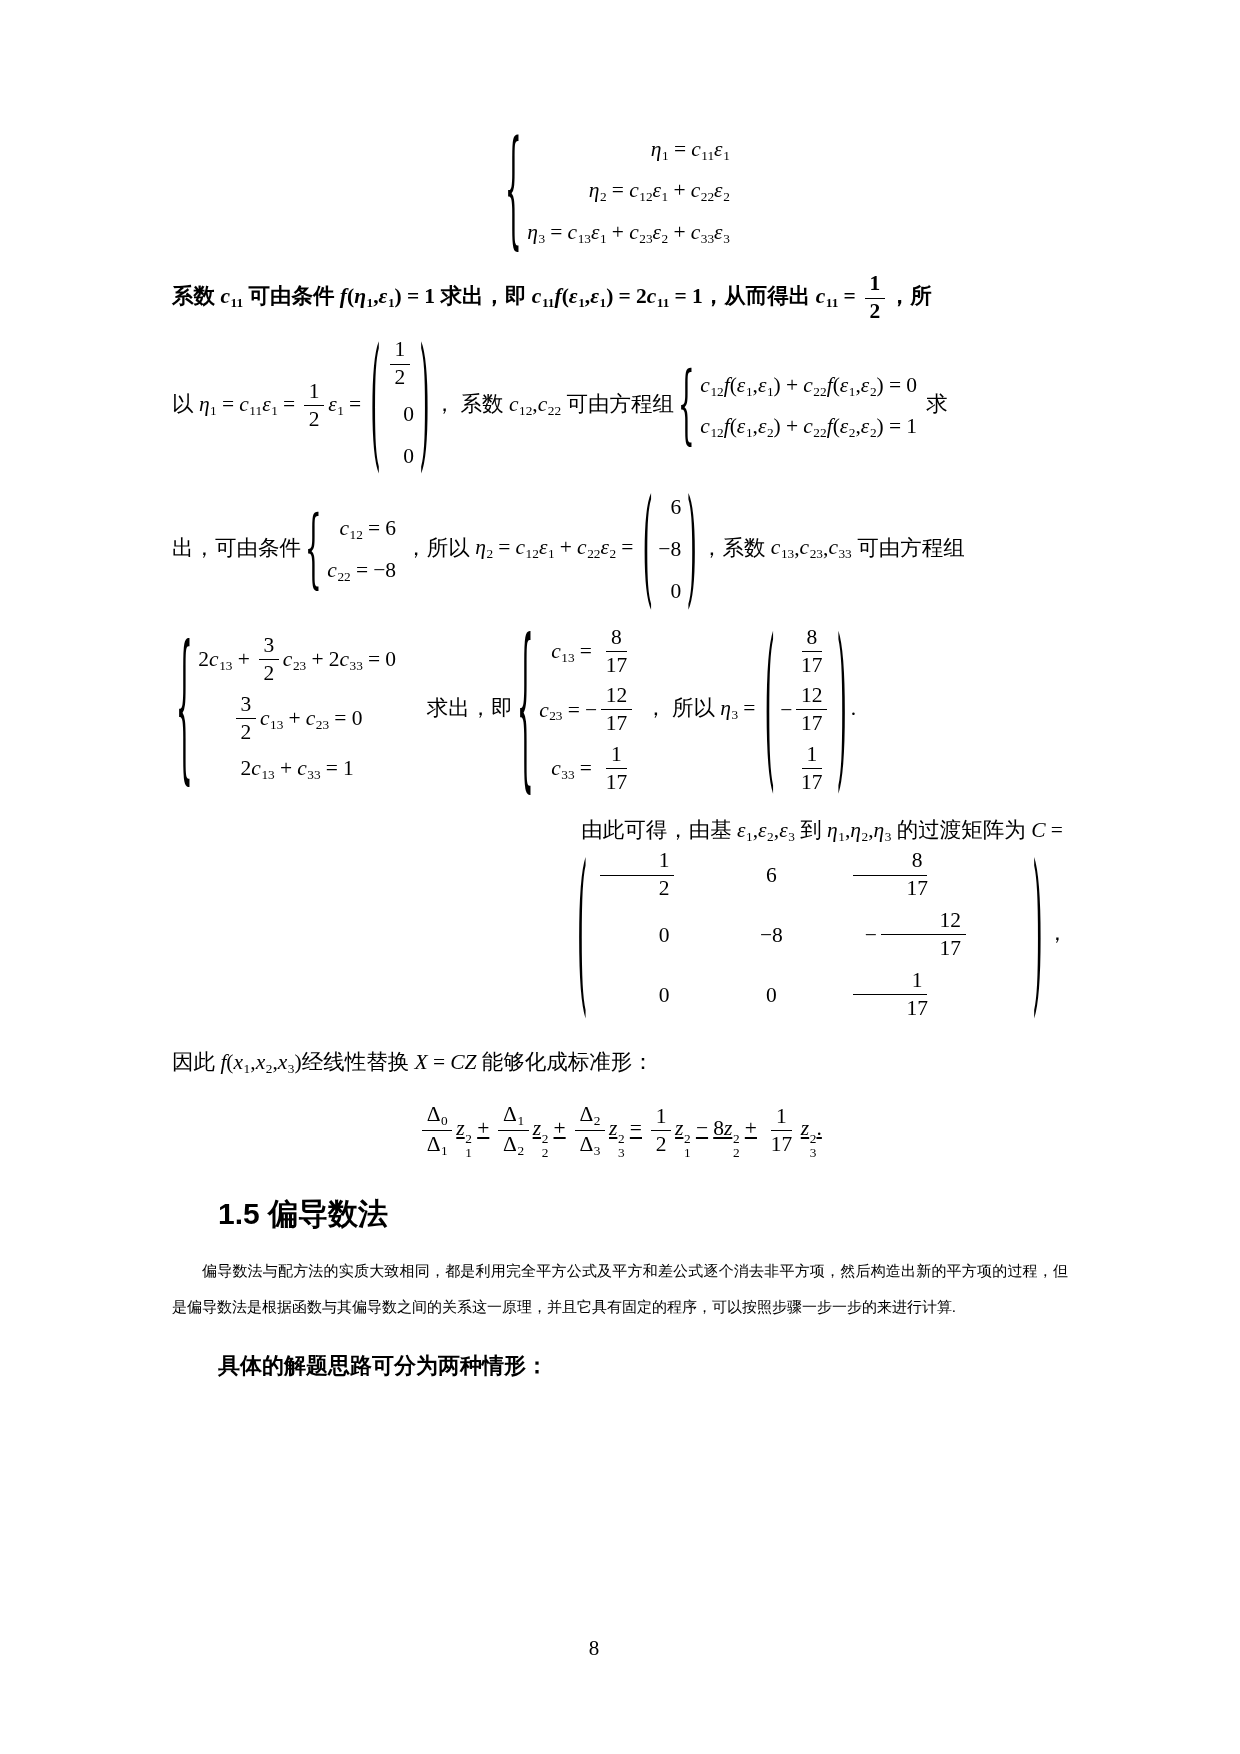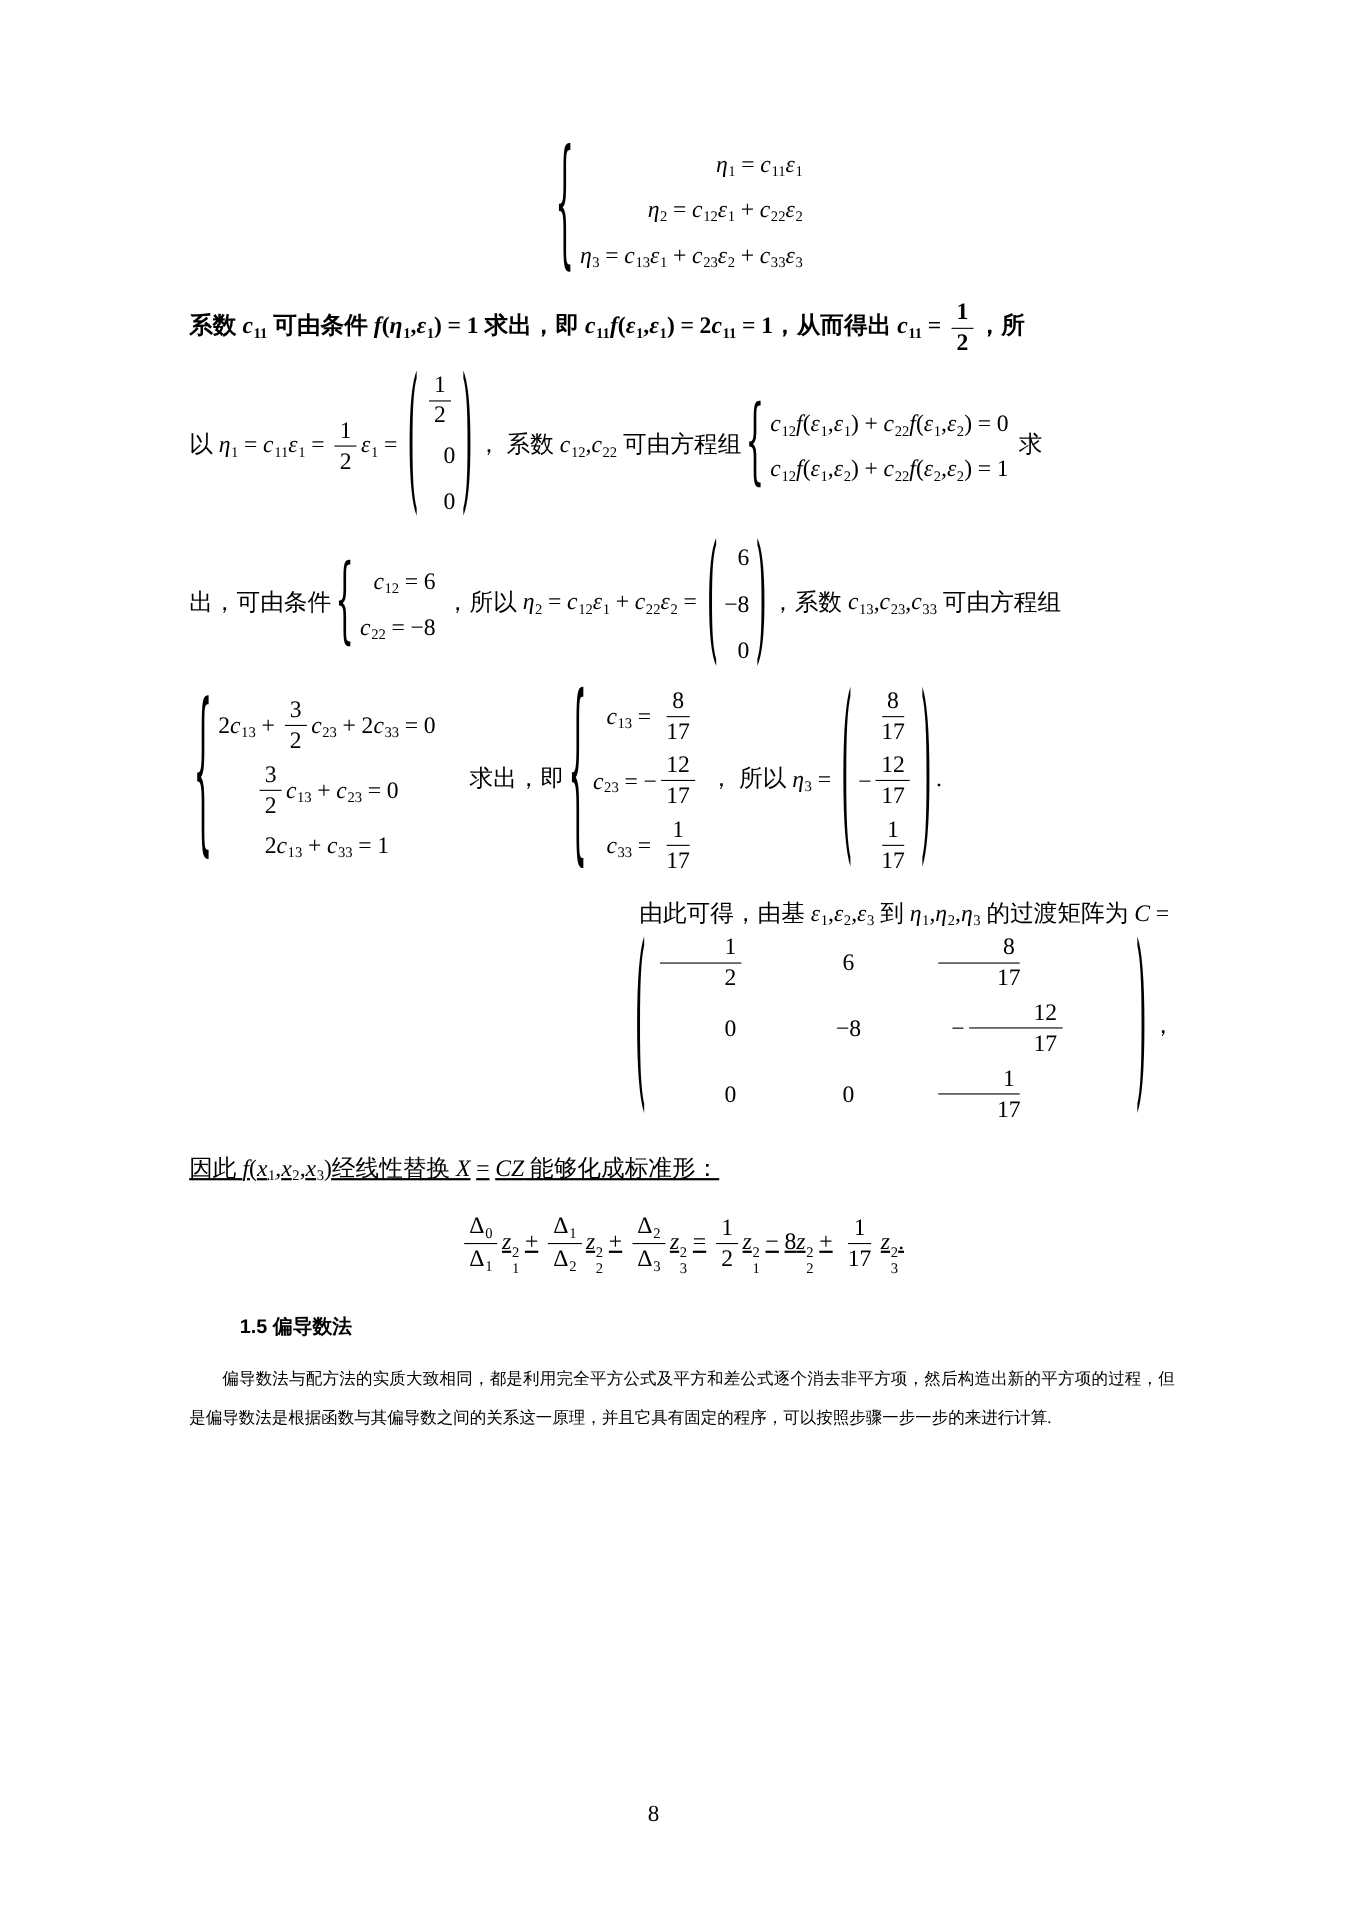--- a/index.html
+++ b/index.html
@@ -44,41 +44,41 @@
   .mrows.center .mrow{justify-content:center;}
   .mrow{display:flex;align-items:center;justify-content:flex-end;padding:0.12em 0;}
   .mgrid{display:grid;align-items:center;justify-items:center;
          column-gap:1.3em;row-gap:0.3em;padding:0 0.4em;}
   .mcell{display:flex;align-items:center;justify-content:center;}
 
   
   .indent{ text-indent:54px; }
   .heading{
     font-family:"Liberation Sans","DejaVu Sans",sans-serif;
-    font-weight:bold;font-size:18px;margin:34px 0 18px 0;padding-left:46px;
+    font-weight:bold;font-size:30px;margin:34px 0 18px 0;padding-left:46px;
   }
   .para{
     font-size:15px;line-height:2.4;text-align:justify;text-indent:2em;
     margin:0 0 6px 0;
   }
   .boldline{
     font-family:"Liberation Sans","DejaVu Sans",sans-serif;
     font-weight:bold;font-size:22px;margin:26px 0 0 0;padding-left:46px;
   }
   .pagenum{
     position:absolute;left:0;right:52px;top:1636px;text-align:center;
     font-size:21px;
   }
 
   
   #eq-top{margin-bottom:14px;}
   #line-c11{margin-top:18px;font-weight:bold;}
   #line-sys13{margin:6px 0 14px 0;}
   #line-trans{margin:10px 0 22px 0;text-align:right;}
-  #line-intro{margin:20px 0 0 0;text-decoration:underline;}
+  #line-intro{margin:20px 0 0 0;}
   #eq-std{margin:22px 0 0 0;text-decoration:underline;}
 </style>
 </head>
 <body>
 
 <div class="page">
   <div class="content">
 
     <div id="eq-top" class="mathline eqcenter"><span class="mgroup">
           <span class="mdelim" style="transform: scaleY(4.722);">{</span>
@@ -466,17 +466,18 @@
           </span>
         </span><span class="mi">z<span class="mss">
             <span class="">2</span>
             <span class="">3</span>
           </span></span><span class="mn">.</span></div>
 
     <h2 class="heading">1.5 偏导数法</h2>
 
     <p class="para">偏导数法与配方法的实质大致相同，都是利用完全平方公式及平方和差公式逐个消去非平方项，然后构造出新的平方项的过程，但是偏导数法是根据函数与其偏导数之间的关系这一原理，并且它具有固定的程序，可以按照步骤一步一步的来进行计算.</p>
 
+    <p class="boldline">具体的解题思路可分为两种情形：</p>
 
   </div>
 
   <div class="pagenum">8</div>
 </div>
 
 </body></html>

